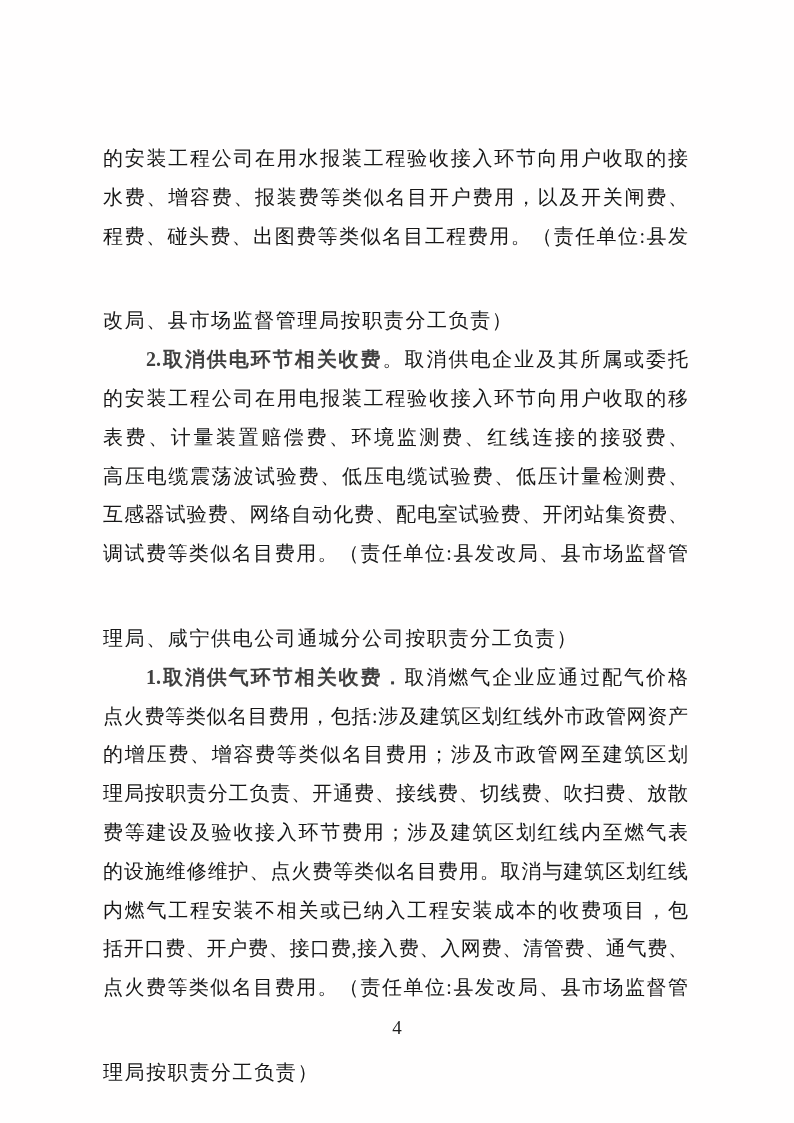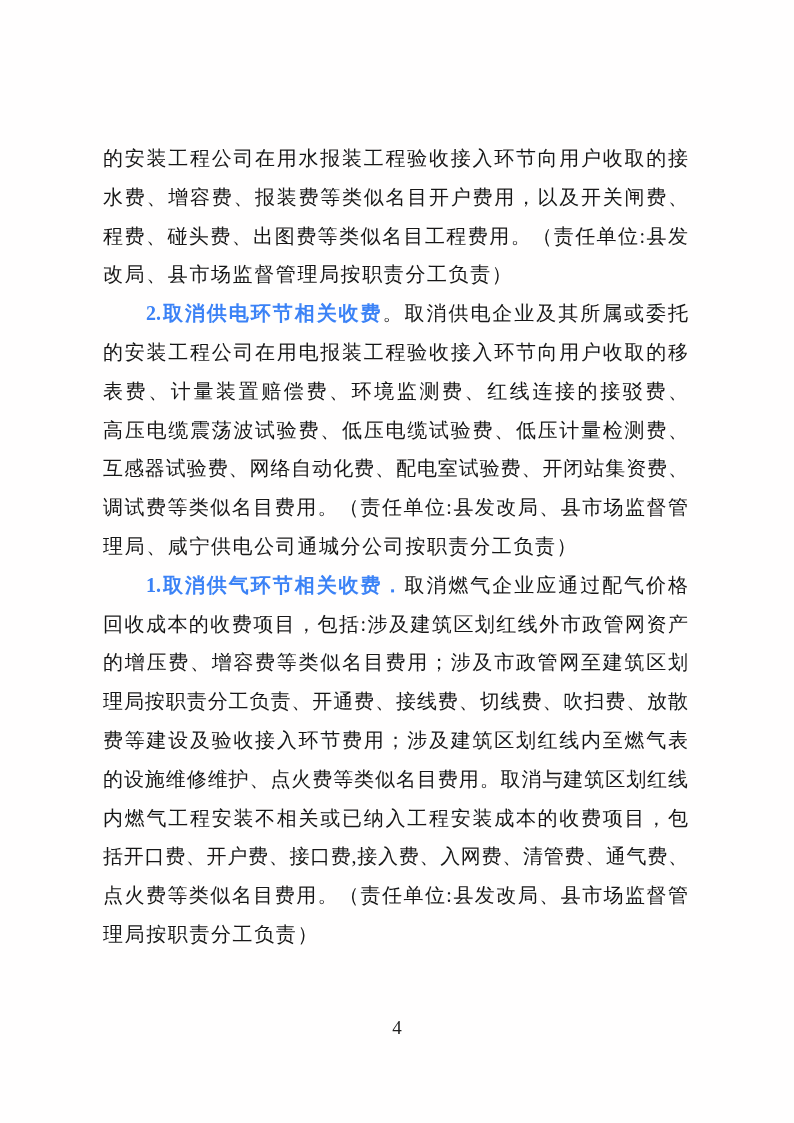--- a/index.html
+++ b/index.html
@@ -27,27 +27,28 @@
   .ln {
     height: 38.8px;
     text-align: justify;
     text-align-last: justify;
     white-space: normal;
   }
   .ln.end {
     text-align: left;
     text-align-last: left;
     letter-spacing: 1.6px;
+    margin-top: 46px;
   }
   .ln.ind {
     text-indent: 43px;
   }
   .ln b {
     font-weight: 700;
-    color: #3b82f6;
+    color: #404040;
   }
   .page-number {
     position: absolute;
     left: 0;
     top: 1016px;
     width: 100%;
     text-align: center;
     font-size: 19px;
     line-height: 24px;
     color: #1f1f1f;
@@ -65,21 +66,21 @@
 
     <div class="ln ind"><b>2.取消供电环节相关收费</b><span>。取消供电企业及其所属或委托</span></div>
     <div class="ln">的安装工程公司在用电报装工程验收接入环节向用户收取的移</div>
     <div class="ln">表费、计量装置赔偿费、环境监测费、红线连接的接驳费、</div>
     <div class="ln">高压电缆震荡波试验费、低压电缆试验费、低压计量检测费、</div>
     <div class="ln">互感器试验费、网络自动化费、配电室试验费、开闭站集资费、</div>
     <div class="ln">调试费等类似名目费用。（责任单位:县发改局、县市场监督管</div>
     <div class="ln end">理局、咸宁供电公司通城分公司按职责分工负责）</div>
 
     <div class="ln ind"><b>1.取消供气环节相关收费．</b><span>取消燃气企业应通过配气价格</span></div>
-    <div class="ln">回收成本的收费项目，包括:涉及建筑区划红线外市政管网资产</div>
+    <div class="ln">点火费等类似名目费用，包括:涉及建筑区划红线外市政管网资产</div>
     <div class="ln">的增压费、增容费等类似名目费用；涉及市政管网至建筑区划</div>
     <div class="ln">理局按职责分工负责、开通费、接线费、切线费、吹扫费、放散</div>
     <div class="ln">费等建设及验收接入环节费用；涉及建筑区划红线内至燃气表</div>
     <div class="ln">的设施维修维护、点火费等类似名目费用。取消与建筑区划红线</div>
     <div class="ln">内燃气工程安装不相关或已纳入工程安装成本的收费项目，包</div>
     <div class="ln">括开口费、开户费、接口费,接入费、入网费、清管费、通气费、</div>
     <div class="ln">点火费等类似名目费用。（责任单位:县发改局、县市场监督管</div>
     <div class="ln end">理局按职责分工负责）</div>
   </div>
 

